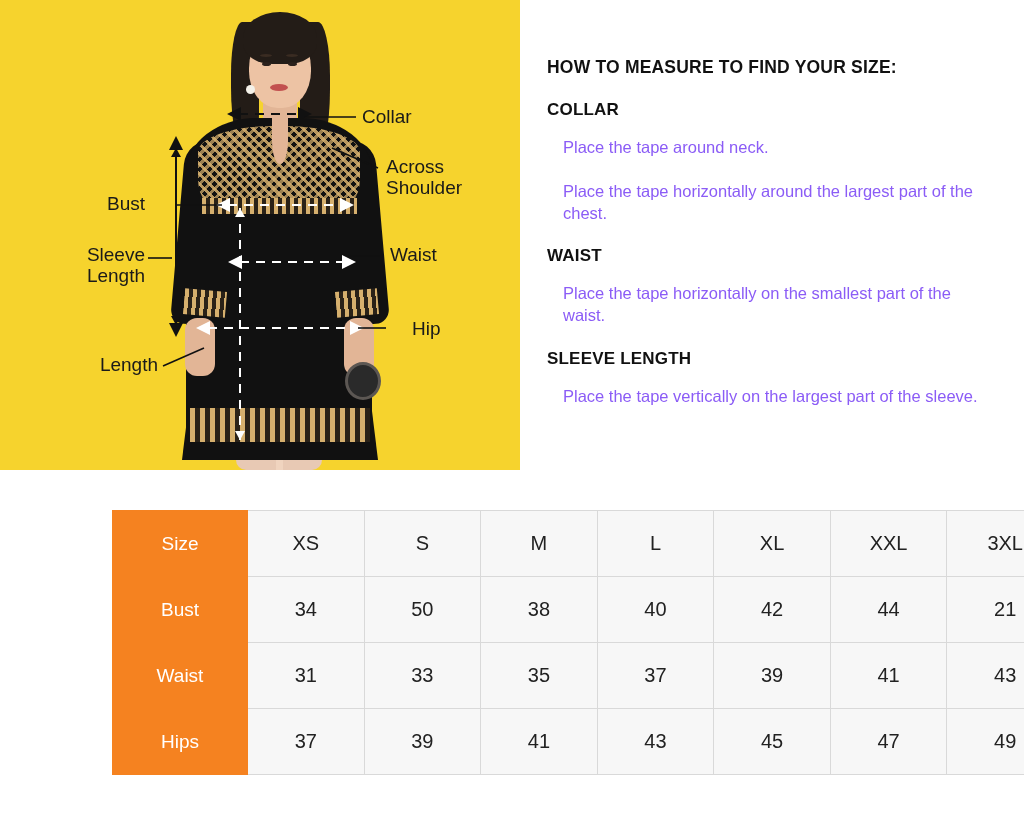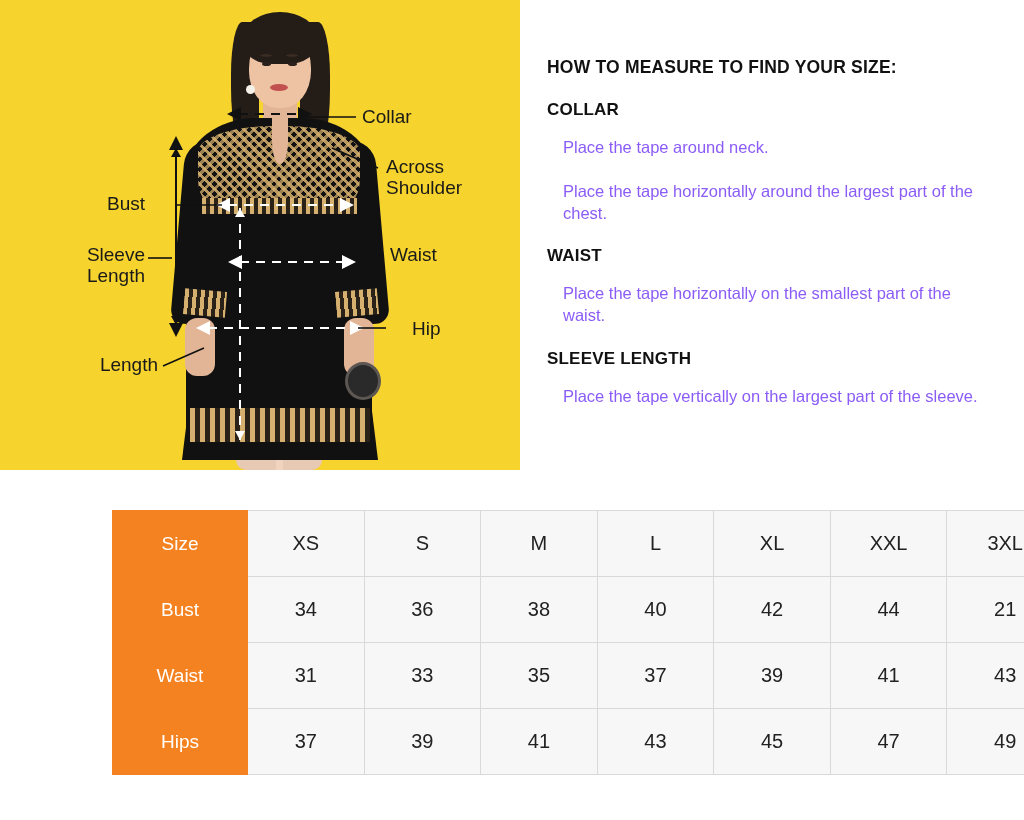--- a/index.html
+++ b/index.html
@@ -464,21 +464,21 @@
         <td>S</td>
         <td>M</td>
         <td>L</td>
         <td>XL</td>
         <td>XXL</td>
         <td>3XL</td>
       </tr>
       <tr>
         <td class="rowhead">Bust</td>
         <td>34</td>
-        <td>36</td>
+        <td>50</td>
         <td>38</td>
         <td>40</td>
         <td>42</td>
         <td>44</td>
         <td>21</td>
       </tr>
       <tr>
         <td class="rowhead">Waist</td>
         <td>31</td>
         <td>33</td>

